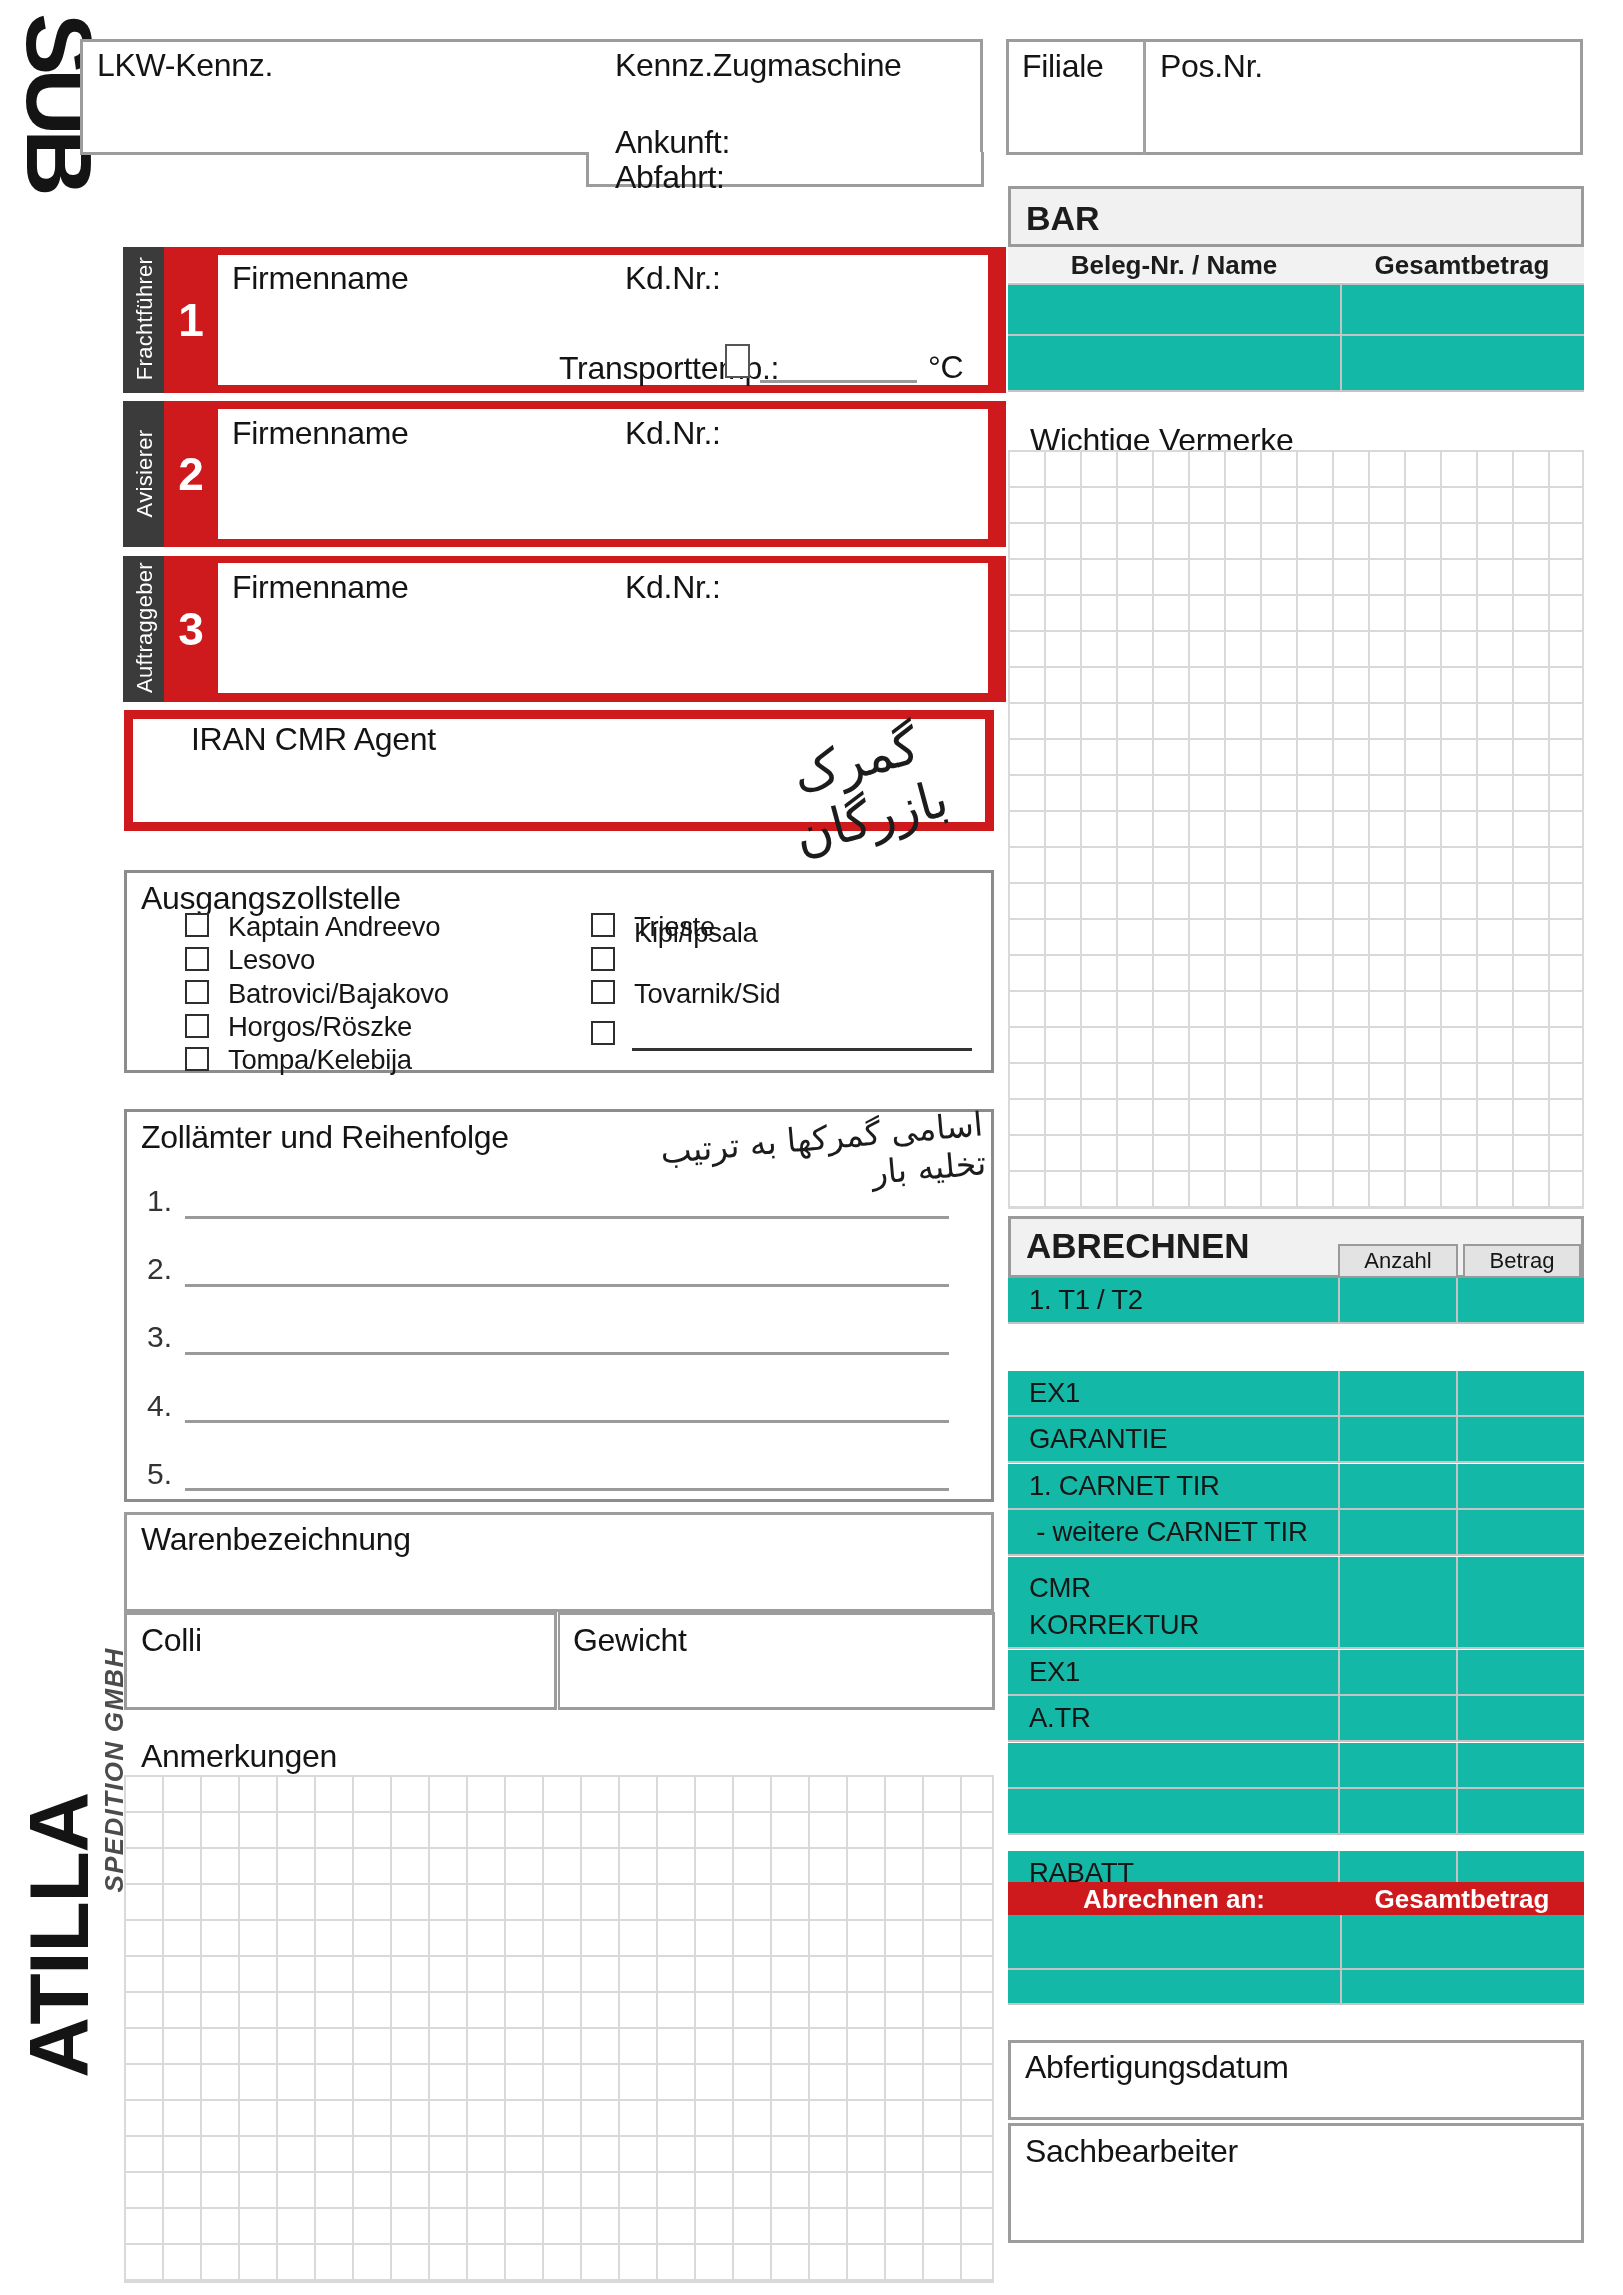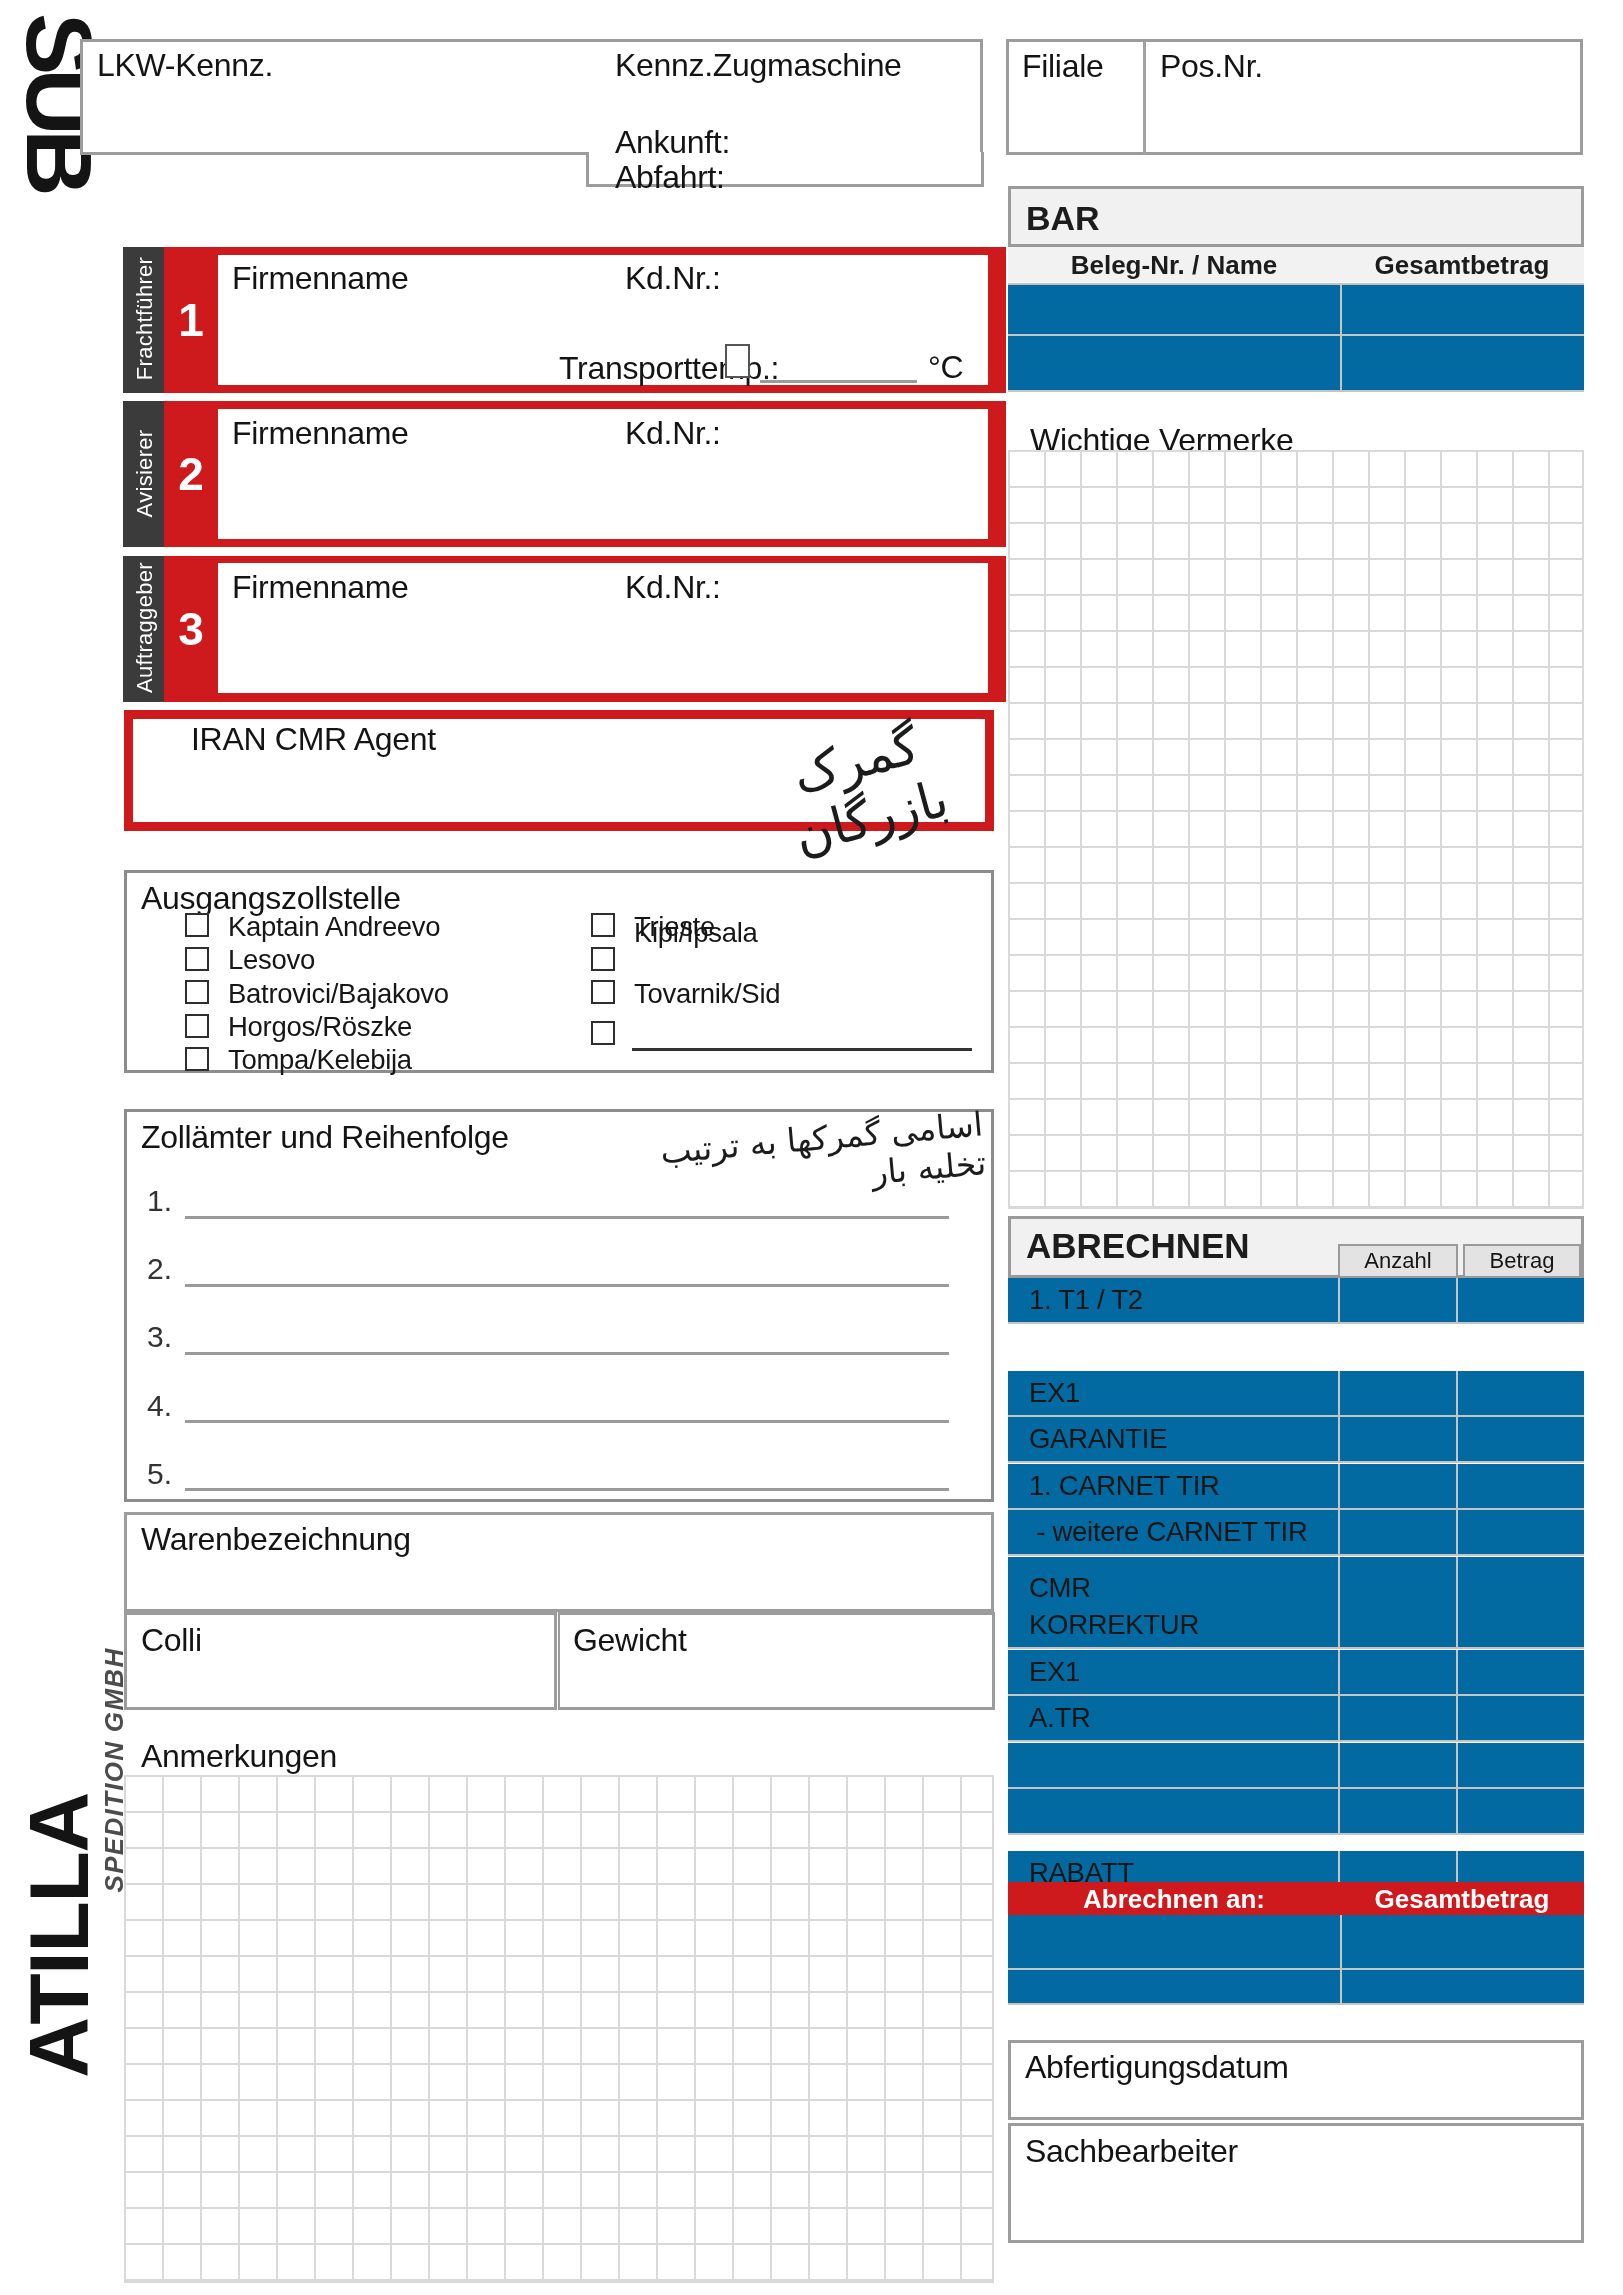--- a/index.html
+++ b/index.html
@@ -28,21 +28,21 @@
   .uline{position:absolute;background:#9a9a9a;height:2.6px;}
   .blackline{position:absolute;background:#333;height:2.6px;}
   .grid{position:absolute;box-sizing:border-box;
     background-image:linear-gradient(to right,#d9d9d9 2px,transparent 2px),
                      linear-gradient(to bottom,#d9d9d9 2px,transparent 2px);
     border-right:2px solid #d9d9d9;border-bottom:2px solid #d9d9d9;background-color:#fff;}
   .hdrbox{position:absolute;background:#f1f1f1;border:3.3px solid #9a9a9a;box-sizing:border-box;}
   .hdrtitle{position:absolute;font-weight:bold;color:#1c1c1c;}
   .colhead{position:absolute;background:#f2f2f2;box-sizing:border-box;}
   .colhead span{position:absolute;top:50%;transform:translate(-50%,-50%);font-weight:bold;font-size:26px;color:#1c1c1c;white-space:nowrap;}
-  .trow{position:absolute;background:#0369a1;box-sizing:border-box;border-bottom:2px solid #c4c4c4;display:flex;}
+  .trow{position:absolute;background:#14b8a6;box-sizing:border-box;border-bottom:2px solid #c4c4c4;display:flex;}
   .trow .c1{width:330px;box-sizing:border-box;display:flex;align-items:center;padding-left:21px;font-size:27.5px;letter-spacing:-0.3px;white-space:pre;}
   .trow .c2{width:120px;box-sizing:border-box;border-left:2px solid #c4c4c4;border-right:2px solid #c4c4c4;}
   .trow .c3{flex:1;}
   .redbar{position:absolute;background:#ce1a1c;}
   .redbar span{position:absolute;top:50%;transform:translate(-50%,-50%);color:#fff;font-weight:bold;font-size:26px;white-space:nowrap;}
   .farsi{position:absolute;font-family:"DejaVu Sans",sans-serif;color:#1c1c1c;}
   .num{position:absolute;font-size:30px;color:#333;}
 </style>
 </head>
 <body>

